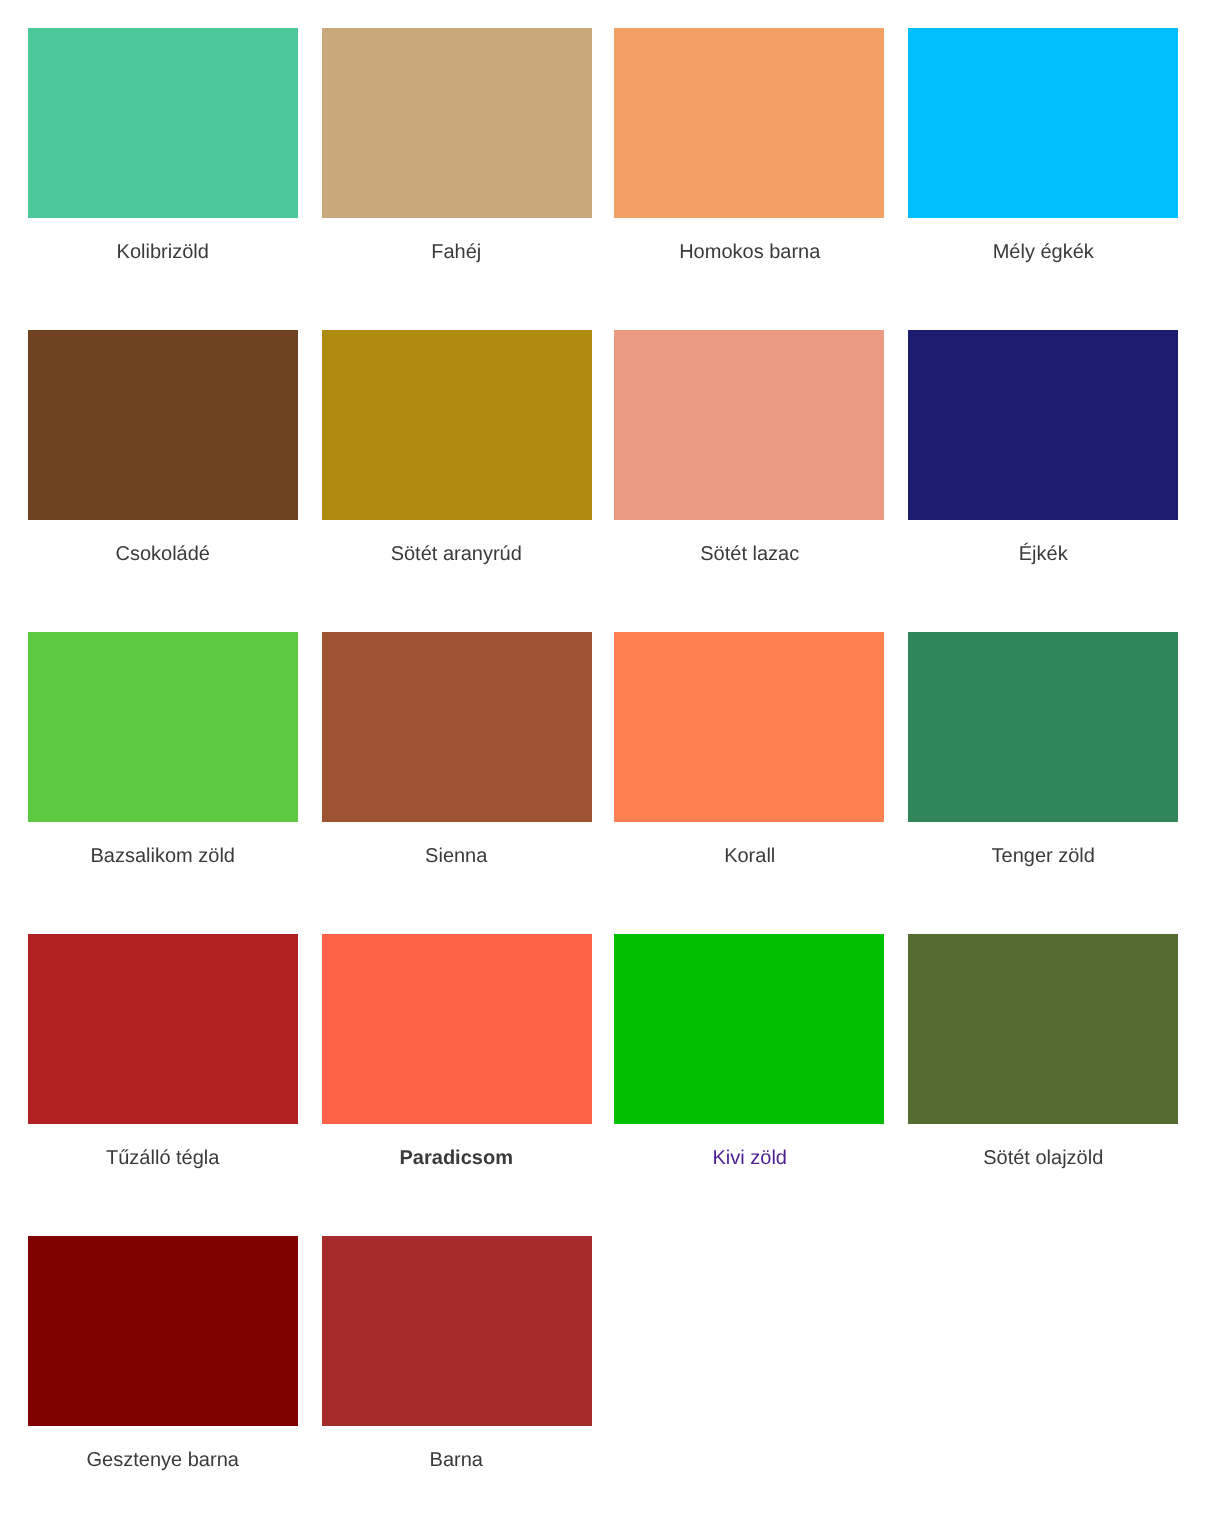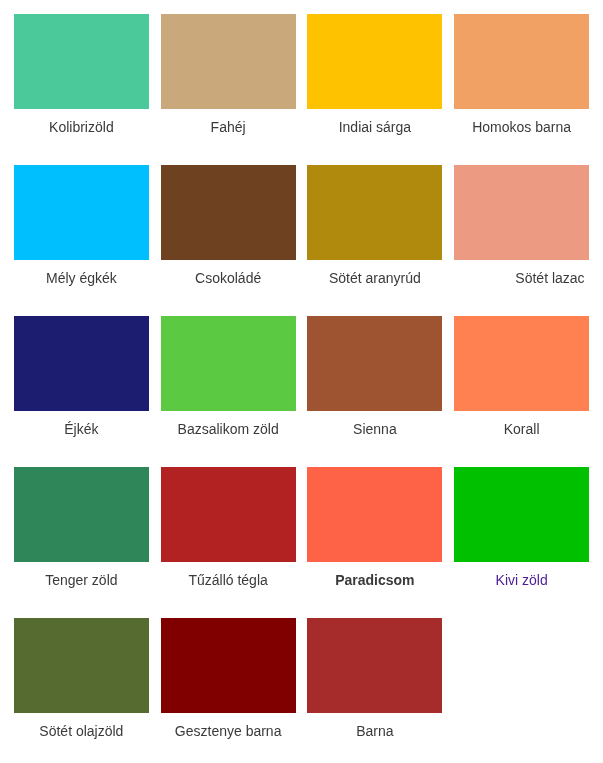--- a/index.html
+++ b/index.html
@@ -32,62 +32,58 @@
   .swatch-chip {
     width: 135px;
     height: 95px;
     margin-top: 6px;
     display: block;
   }
   .swatch-label {
     margin-top: 9px;
     width: 126px;
     text-align: center;
-    font-size: 14px;
+    font-size: 10px;
     line-height: 18px;
     color: #3A3A3A;
     font-family: "Liberation Sans", sans-serif;
     word-wrap: break-word;
   }
 </style>
 </head>
 <body style="background-color: rgb(255, 255, 255);">
 
 <div id="palette-grid">
     <div class="swatch-cell">
       <div class="swatch-chip" style="background-color: rgb(75, 201, 154);"></div>
       <div class="swatch-label" style="color: rgb(58, 58, 58);">Kolibrizöld</div>
     </div>
     <div class="swatch-cell">
       <div class="swatch-chip" style="background-color: rgb(201, 169, 124);"></div>
       <div class="swatch-label" style="color: rgb(58, 58, 58);">Fahéj</div>
     </div>
     <div class="swatch-cell">
-      <div class="swatch-chip" style="background-color: rgb(255, 194, 0);"></div>
-      <div class="swatch-label" style="color: rgb(58, 58, 58);">Indiai sárga</div>
-    </div>
-    <div class="swatch-cell">
       <div class="swatch-chip" style="background-color: rgb(242, 161, 101);"></div>
       <div class="swatch-label" style="color: rgb(58, 58, 58);">Homokos barna</div>
     </div>
     <div class="swatch-cell">
       <div class="swatch-chip" style="background-color: rgb(0, 191, 255);"></div>
       <div class="swatch-label" style="color: rgb(58, 58, 58);">Mély égkék</div>
     </div>
     <div class="swatch-cell">
       <div class="swatch-chip" style="background-color: rgb(110, 66, 32);"></div>
       <div class="swatch-label" style="color: rgb(58, 58, 58);">Csokoládé</div>
     </div>
     <div class="swatch-cell">
       <div class="swatch-chip" style="background-color: rgb(176, 138, 12);"></div>
       <div class="swatch-label" style="color: rgb(58, 58, 58);">Sötét aranyrúd</div>
     </div>
     <div class="swatch-cell">
       <div class="swatch-chip" style="background-color: rgb(236, 155, 130);"></div>
-      <div class="swatch-label" style="color: rgb(58, 58, 58); text-align: right;">Sötét lazac</div>
+      <div class="swatch-label" style="color: rgb(58, 58, 58);">Sötét lazac</div>
     </div>
     <div class="swatch-cell">
       <div class="swatch-chip" style="background-color: rgb(28, 28, 112);"></div>
       <div class="swatch-label" style="color: rgb(58, 58, 58);">Éjkék</div>
     </div>
     <div class="swatch-cell">
       <div class="swatch-chip" style="background-color: rgb(92, 201, 67);"></div>
       <div class="swatch-label" style="color: rgb(58, 58, 58);">Bazsalikom zöld</div>
     </div>
     <div class="swatch-cell">

